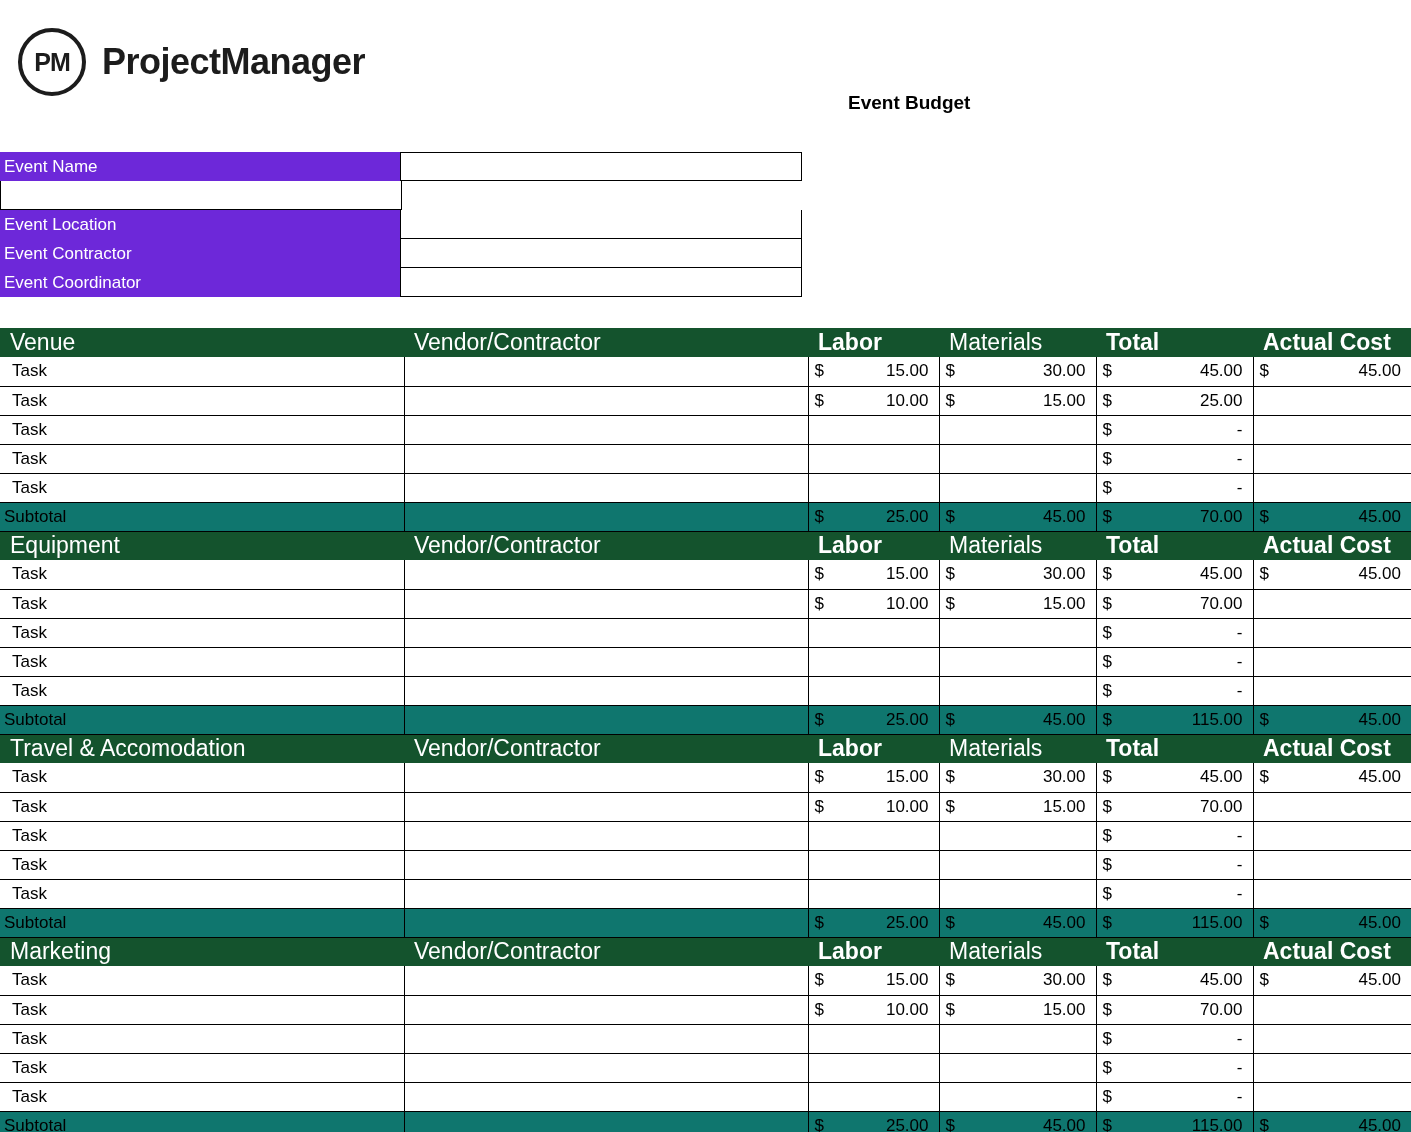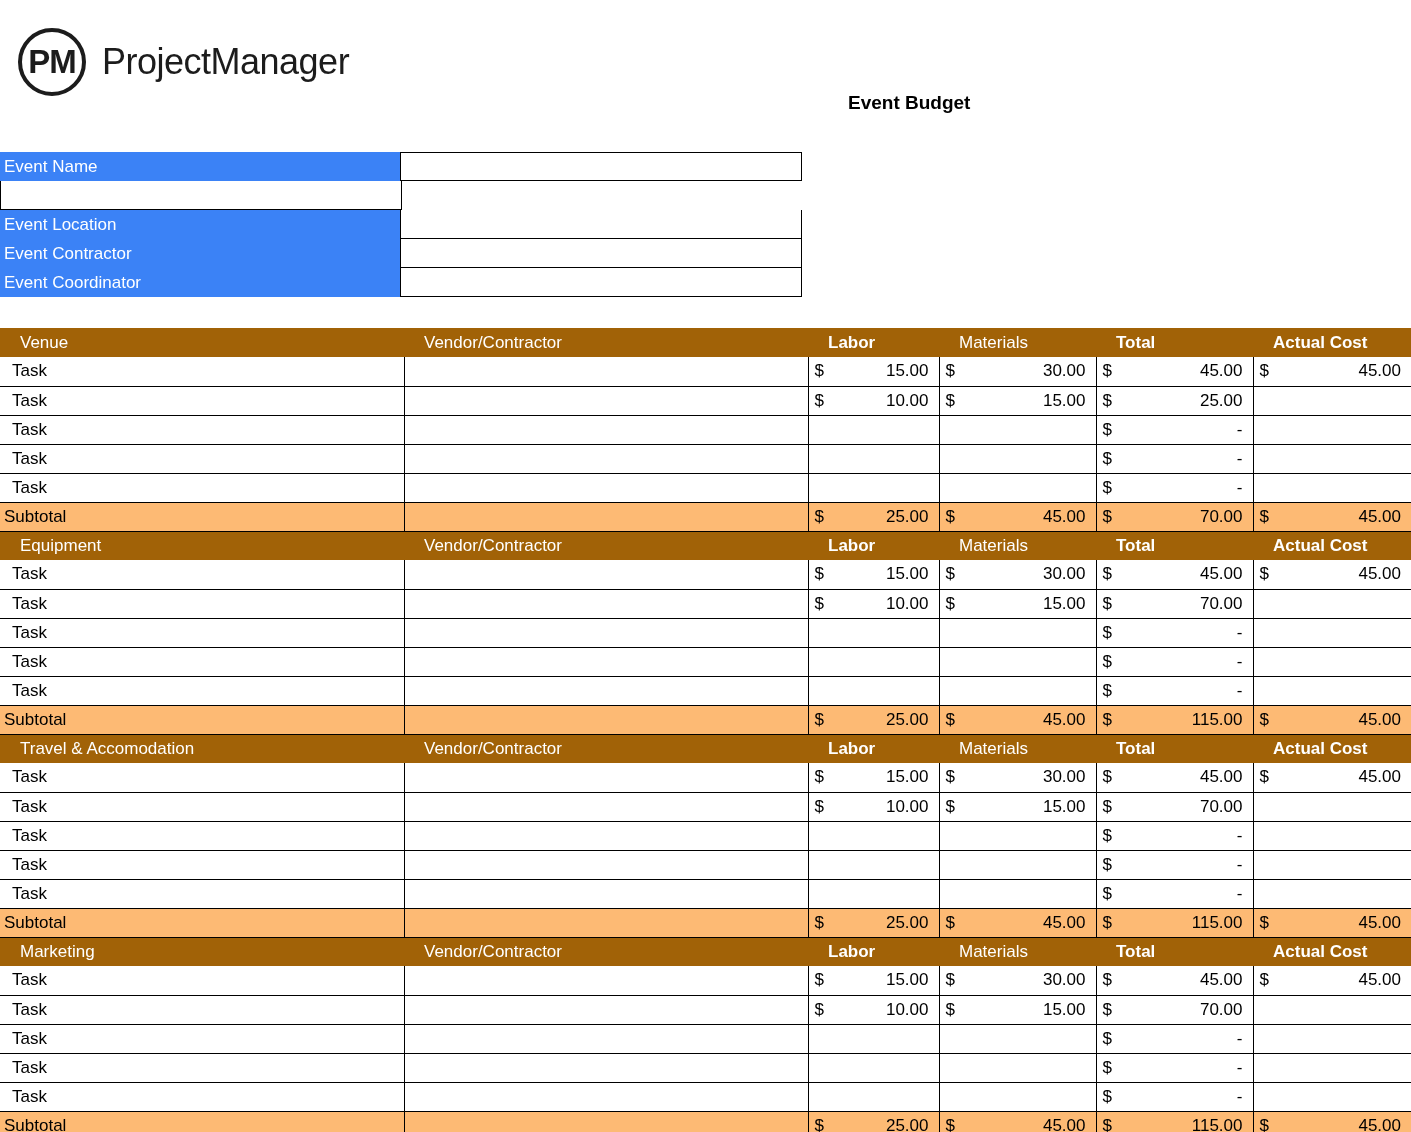--- a/index.html
+++ b/index.html
@@ -32,30 +32,30 @@
     width: 68px;
     height: 68px;
     border-radius: 50%;
     border: 4px solid #1c1c1c;
     display: flex;
     align-items: center;
     justify-content: center;
     box-sizing: border-box;
   }
   .logo-mark span {
-    font-size: 33px;
+    font-size: 25px;
     font-weight: bold;
     letter-spacing: -1px;
     color: #1c1c1c;
     font-family: "Liberation Sans", sans-serif;
   }
   .logo-text {
     margin-left: 16px;
     font-size: 36px;
-    font-weight: normal;
+    font-weight: bold;
     color: #1c1c1c;
     letter-spacing: -0.5px;
   }
   .doc-title {
     position: absolute;
     left: 848px;
     top: 92px;
     font-size: 19px;
     font-weight: bold;
     color: #000;
@@ -67,21 +67,21 @@
     left: 0px;
     top: 152px;
     width: 802px;
   }
   .info-row {
     display: flex;
     height: 29px;
   }
   .info-label {
     width: 400px;
-    background: #3b82f6;
+    background: #6d28d9;
     color: #ffffff;
     font-size: 17px;
     padding-left: 4px;
     box-sizing: border-box;
     display: flex;
     align-items: center;
   }
   .info-value {
     width: 402px;
     border: 1px solid #000000;
@@ -112,24 +112,24 @@
   }
   .col-cat   { width: 404px; }
   .col-vend  { width: 404px; }
   .col-labor { width: 131px; }
   .col-mat   { width: 157px; }
   .col-total { width: 157px; }
   .col-act   { width: 158px; }
 
   
   tr.section-head td {
-    background: #a16207;
+    background: #14532d;
     color: #ffffff;
-    font-size: 17px;
-    padding-left: 20px;
+    font-size: 23px;
+    padding-left: 10px;
   }
   tr.section-head td.bold-head {
     font-weight: bold;
   }
 
   
   tr.task-row td.cat,
   tr.task-row td.vendor {
     border: 1px solid #000000;
     border-top: none;
@@ -151,21 +151,21 @@
   }
   .money-cell .amt {
     display: block;
     text-align: right;
     padding-right: 10px;
   }
   .money-cell.last { border-right: none; }
 
   
   tr.subtotal-row td {
-    background: #fdba74;
+    background: #0f766e;
     border: 1px solid #000000;
     border-top: none;
   }
   tr.subtotal-row td.cat,
   tr.subtotal-row td.vendor { padding-left: 4px; }
   tr.subtotal-row td.cat { border-left: none; }
   tr.subtotal-row td.last { border-right: none; }
 </style>
 </head>
 <body>

